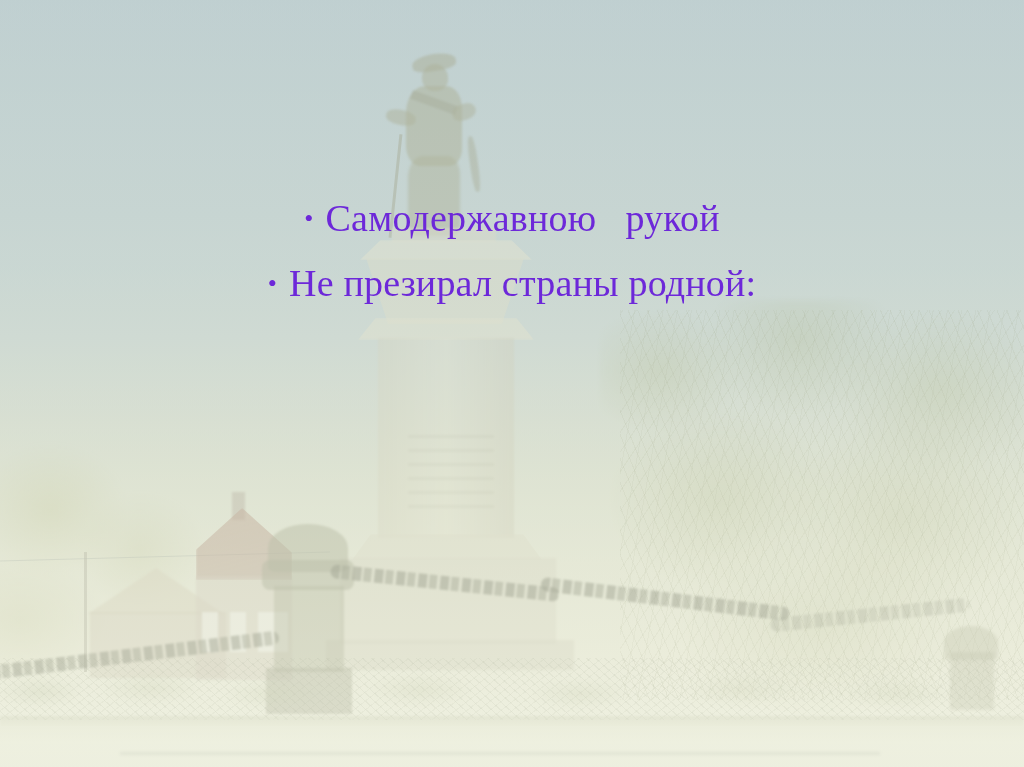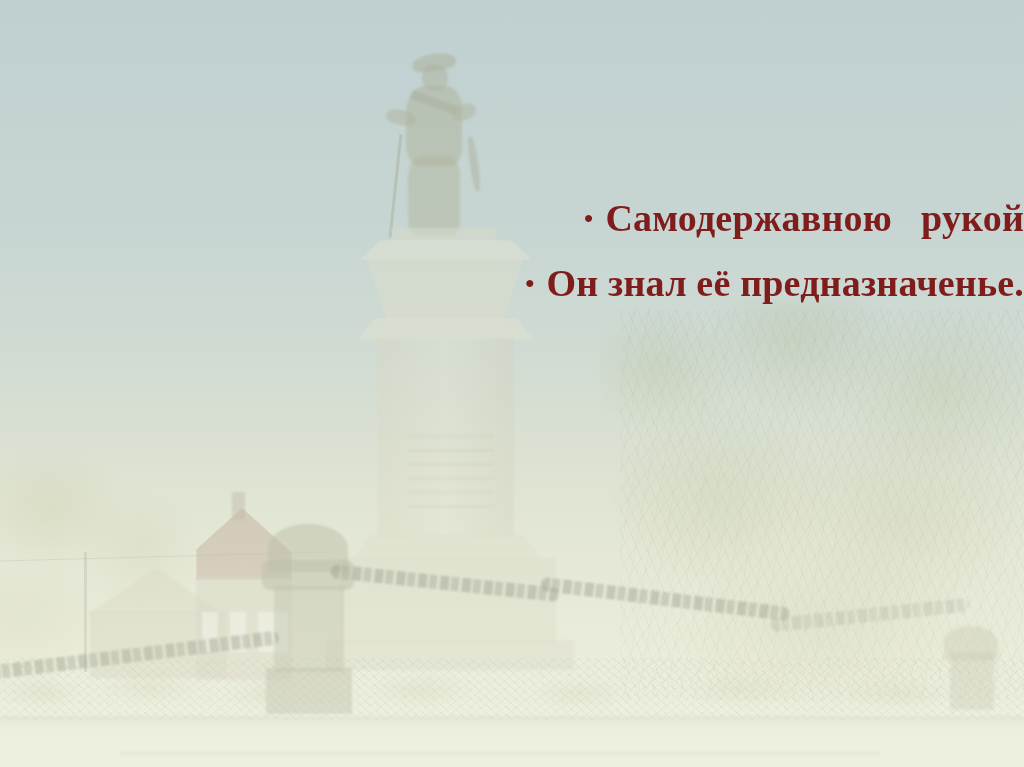--- a/index.html
+++ b/index.html
@@ -419,28 +419,27 @@
   
   .text-block {
     position: absolute;
     left: 0;
     top: 186px;
     width: 1024px;
     text-align: center;
     z-index: 5;
   }
   .line {
-    color: #7f1d1d;
-    font-weight: bold;
+    color: #6d28d9;
+    font-weight: normal;
     font-size: 38px;
     line-height: 64px;
     letter-spacing: .2px;
     white-space: pre;
     text-rendering: optimizeLegibility;
-    text-align: right;
   }
   .line .bullet {
     font-size: 26px;
     vertical-align: 4px;
     padding-right: 12px;
   }
 </style>
 </head>
 <body>
 
@@ -503,16 +502,16 @@
 
     <div class="curb"></div>
     <div class="pavement"></div>
     <div class="pavement-line"></div>
 
     <div class="veil"></div>
   </div>
 
   <div class="text-block">
     <div class="line"><span class="bullet">•</span><span>Самодержавною   рукой</span></div>
-    <div class="line"><span class="bullet">•</span><span>Он знал её предназначенье.</span></div>
+    <div class="line"><span class="bullet">•</span><span>Не презирал страны родной:</span></div>
   </div>
 
 </div>
 
 </body></html>

